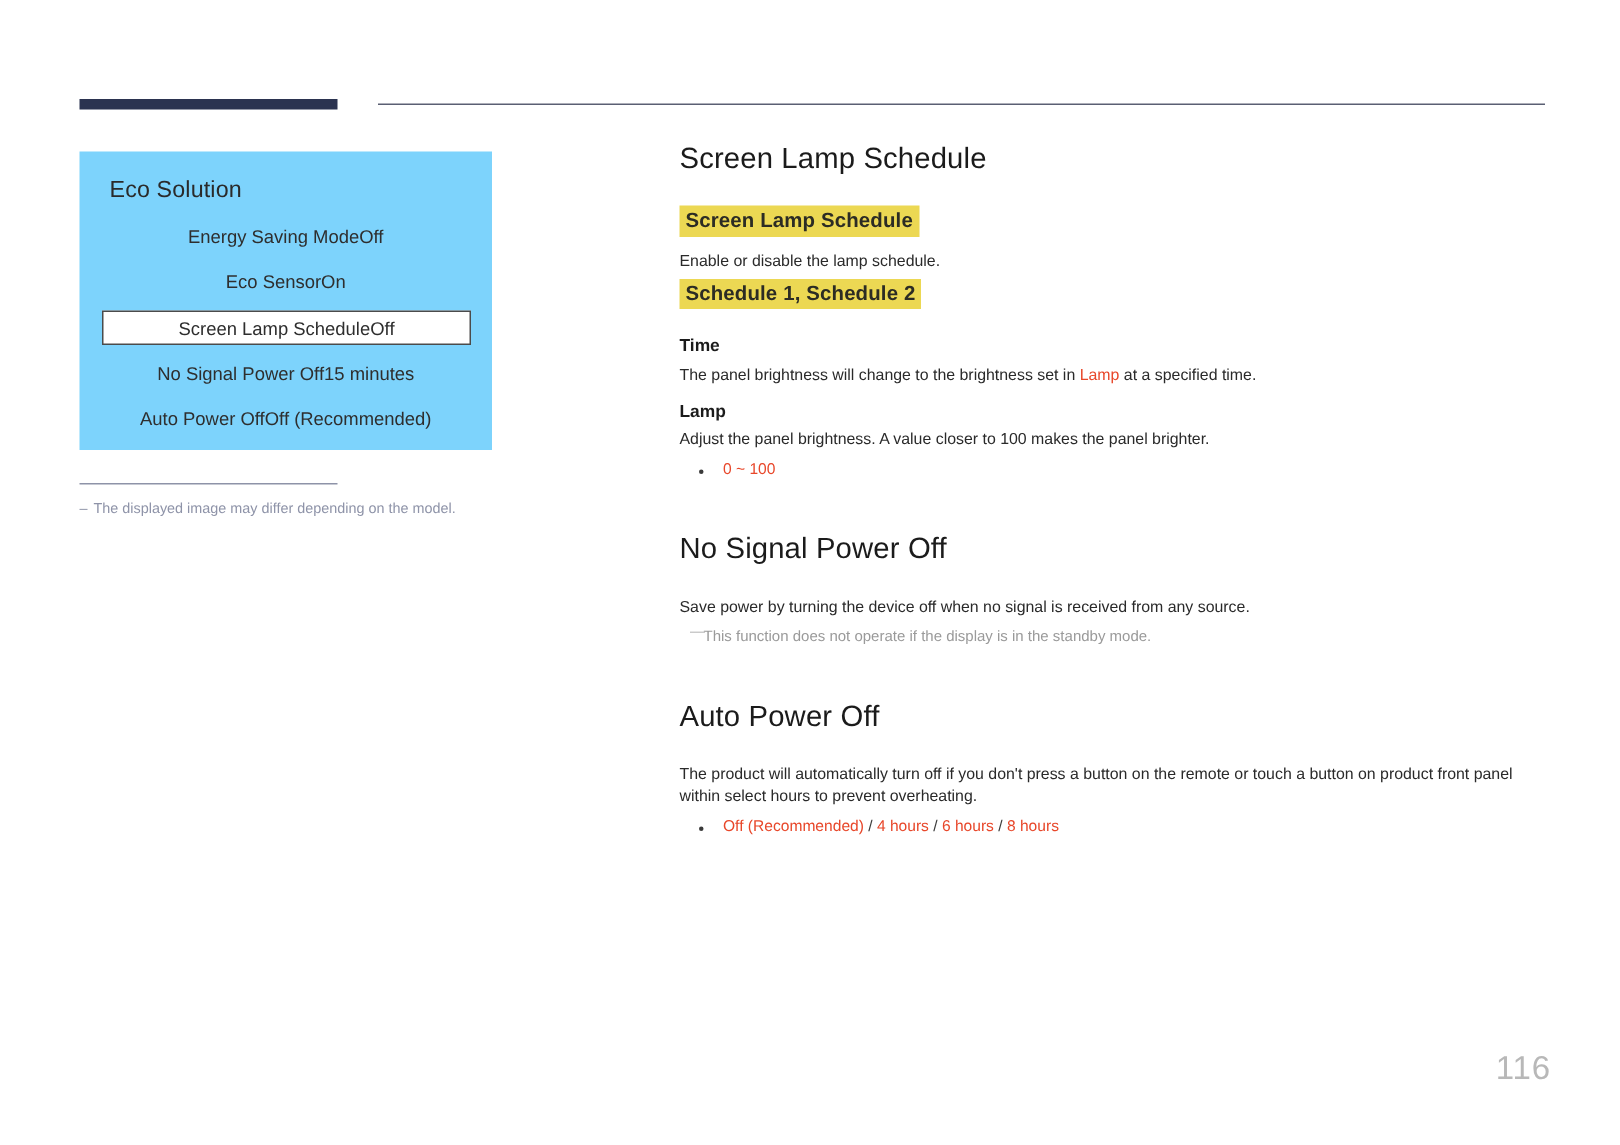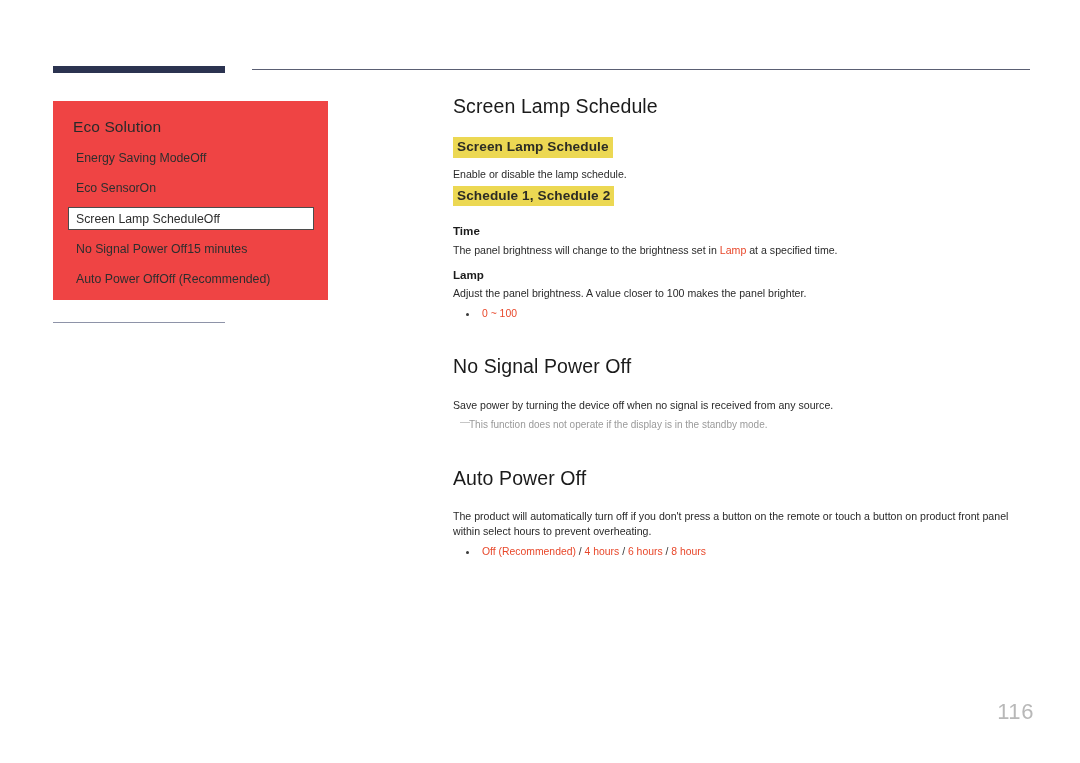--- a/index.html
+++ b/index.html
@@ -42,35 +42,35 @@
     background: #5a5f73;
   }
 
   
   .osd-panel {
     position: absolute;
     left: 53px;
     top: 101px;
     width: 275px;
     height: 199px;
-    background: #ef4444;
+    background: #7dd3fc;
     box-sizing: border-box;
     padding: 14px 20px 0 20px;
   }
   .osd-title {
     font-size: 15.5px;
     color: #2a2a2a;
     letter-spacing: .1px;
     margin: 3px 0 11px 0;
     font-weight: 400;
   }
   .osd-row {
     display: flex;
     align-items: center;
-    justify-content: flex-start;
+    justify-content: center;
     height: 22px;
     margin-bottom: 8px;
     font-size: 12.3px;
     color: #2e2e2e;
     padding: 0 3px;
     box-sizing: border-box;
   }
   .osd-row.is-selected {
     background: #ffffff;
     border: 1px solid #4b4b4b;
@@ -230,20 +230,21 @@
   </div>
 
   <div class="osd-row">
     <span class="osd-label">Auto Power Off</span>
     <span class="osd-value">Off (Recommended)</span>
   </div>
 </div>
 
 <div class="side-note">
   <div class="sn-rule"></div>
+  <div class="sn-text"><span class="sn-dash">–</span><span>The displayed image may differ depending on the model.</span></div>
 </div>
 
 <div class="content">
 
   <h1 class="sec-title">Screen Lamp Schedule</h1>
 
   <div class="hl-head">Screen Lamp Schedule</div>
   <p class="desc">Enable or disable the lamp schedule.</p>
 
   <div class="hl-head" style="">Schedule 1, Schedule 2</div>

